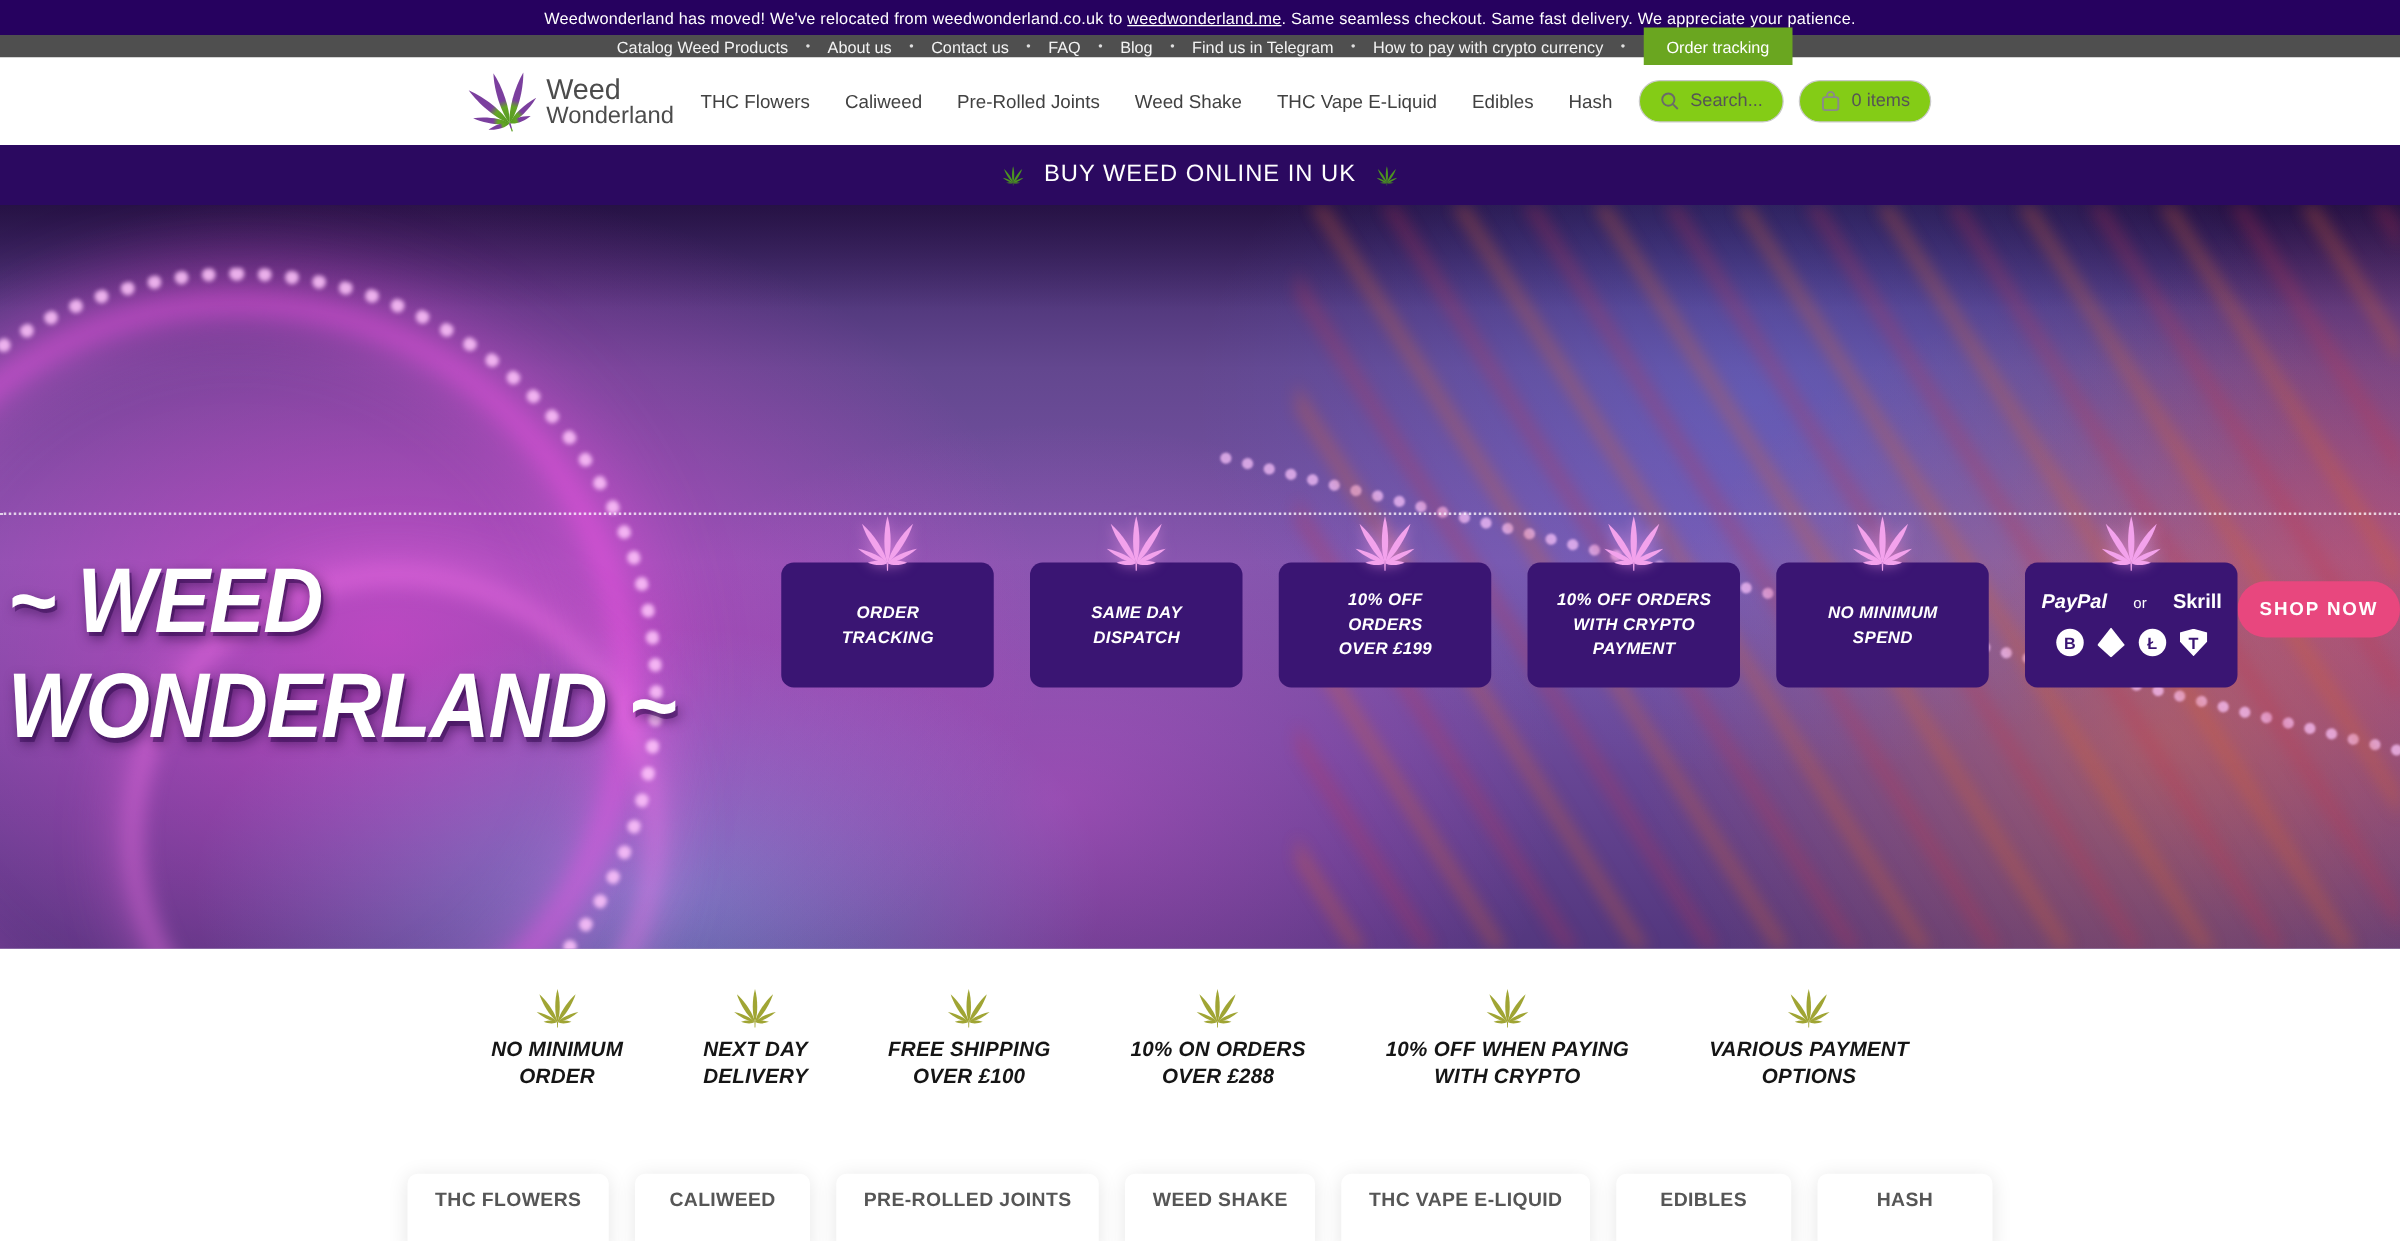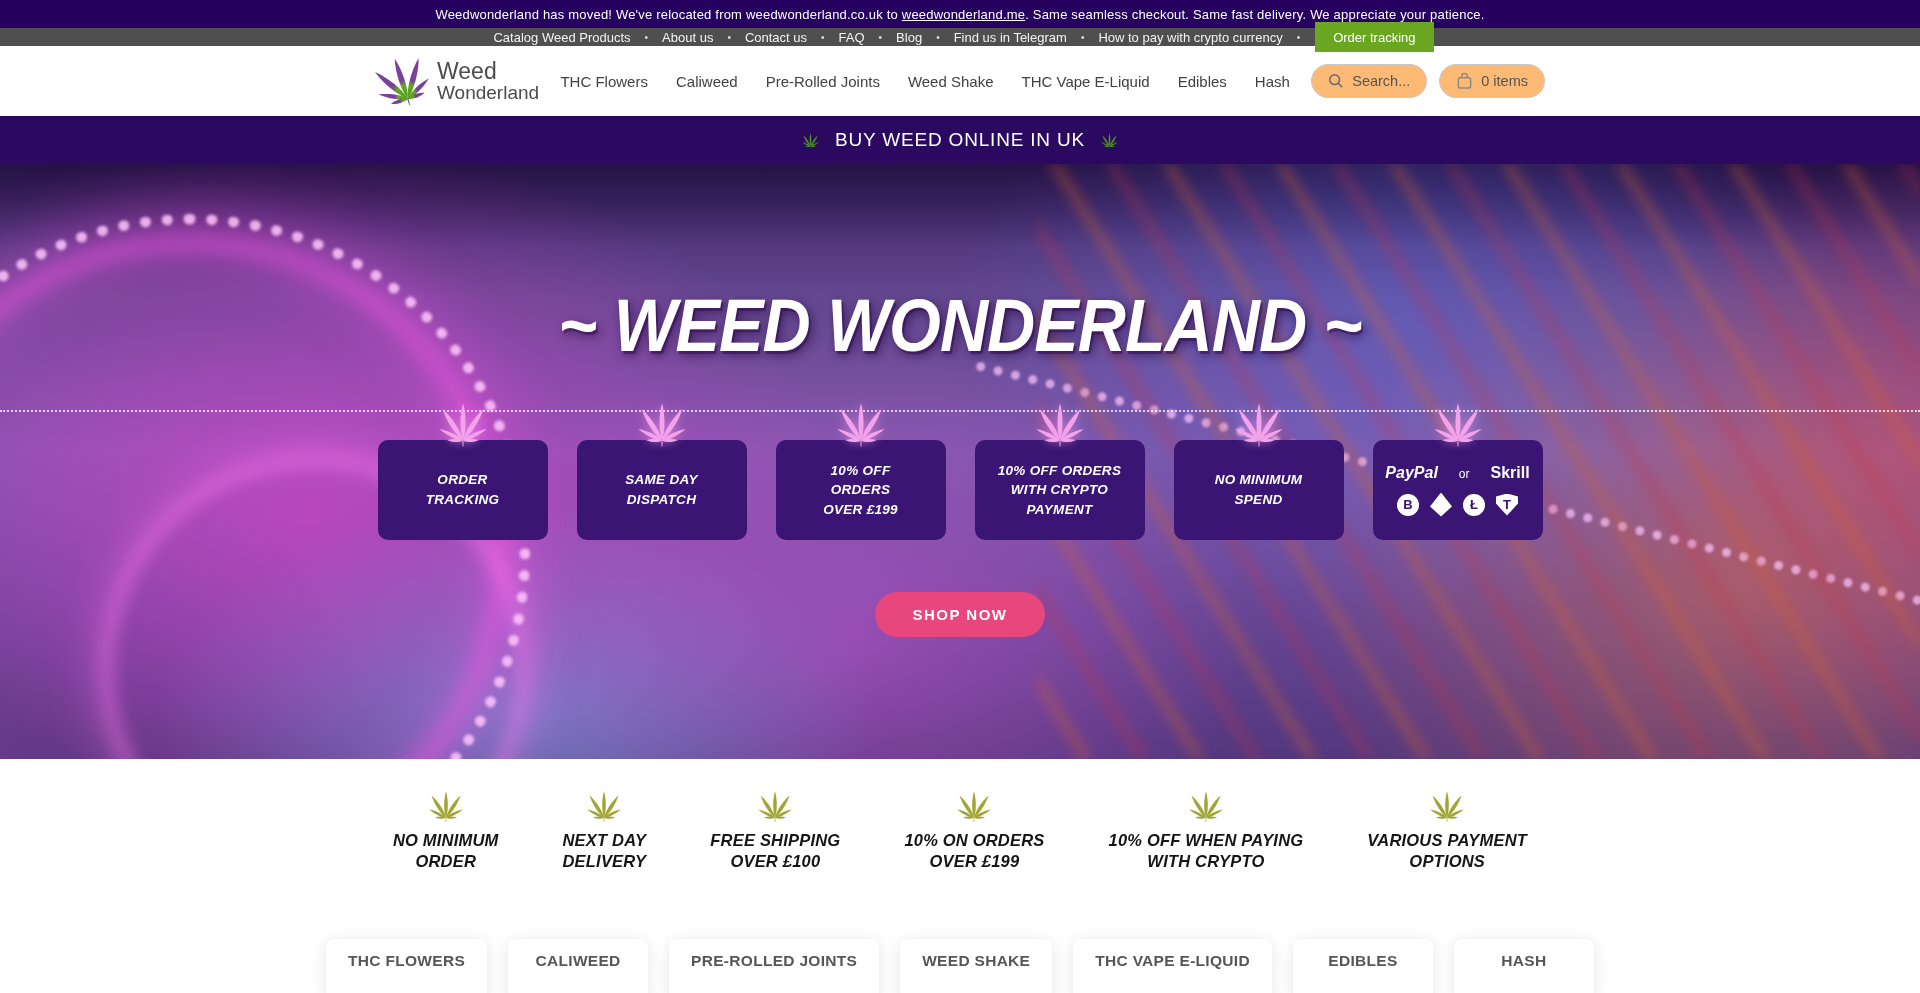--- a/index.html
+++ b/index.html
@@ -25,21 +25,21 @@
     align-items:center; justify-content:space-between; }
   .logo { display:flex; align-items:center; gap:8px; cursor:pointer; }
   .logo svg { width:54px; height:54px; transform:rotate(-18deg); }
   .logo-text { display:flex; flex-direction:column; color:#4c4c4c; line-height:1.05; }
   .logo-line1 { font-size:23px; }
   .logo-line2 { font-size:19px; }
   nav.mainnav { display:flex; gap:28px; }
   nav.mainnav a { color:#414141; font-size:15px; text-decoration:none; cursor:pointer; }
   .header-actions { display:flex; gap:12px; }
   .pill { display:flex; align-items:center; gap:8px; height:34px; padding:0 16px;
-    border:1.5px solid #c9c9c9; border-radius:18px; background:#fdba74; color:#555;
+    border:1.5px solid #c9c9c9; border-radius:18px; background:#84cc16; color:#555;
     font-size:14.5px; cursor:pointer; font-family:inherit; }
 
   
   .banner { height:48px; background:#2b0960; display:flex; align-items:center;
     justify-content:center; gap:16px; color:#fff; }
   .banner-text { font-size:19px; font-weight:normal; letter-spacing:.8px; }
   .banner .leaf-sm { width:17px; height:17px; color:#4c9420; }
 
   
   .hero { position:relative; height:595px; overflow:hidden;
@@ -61,21 +61,21 @@
     border:14px solid rgba(255,120,240,.45); filter:blur(8px);
     box-shadow:0 0 50px rgba(255,120,240,.4); }
   .lights1 { width:680px; height:680px; left:-150px; top:50px;
     border:11px dotted rgba(255,198,252,.85); filter:blur(1.5px); }
   .lights2 { position:absolute; width:1100px; right:-140px; top:330px;
     border-top:9px dotted rgba(255,200,255,.7); transform:rotate(14deg); filter:blur(1px); }
   .streaks { position:absolute; right:0; top:0; width:46%; height:100%; opacity:.75;
     filter:blur(6px);
     background:repeating-linear-gradient(58deg, transparent 0 36px,
       rgba(212,96,52,.45) 36px 48px, transparent 48px 84px, rgba(196,52,74,.38) 84px 96px); }
-  .hero-content { position:relative; z-index:3; display:flex; flex-direction:column;
+  .hero-content { position:relative; z-index:3; display:flex; flex-direction:row;
     align-items:center; height:100%; }
   .hero-title { margin-top:122px; color:#fff; font-size:68px; font-weight:bold;
     font-style:italic; letter-spacing:-1px; transform:scale(.98,1.08);
     text-shadow:3px 4px 10px rgba(30,0,55,.6), 2px 3px 0 rgba(60,14,92,.5); }
   .dotted-line { position:absolute; left:0; top:246px; width:100%;
     border-top:2px dotted rgba(255,255,255,.75); z-index:2; }
   .hero-cards { display:flex; gap:29px; margin-top:76px; }
   .hero-card { position:relative; width:170px; height:100px; background:#3a1573;
     border-radius:10px; display:flex; flex-direction:column; align-items:center;
     justify-content:center; color:#fff; }
@@ -306,21 +306,21 @@
         <use href="#leaf" fill="currentColor"></use>
       </svg>
     <div class="feature-text">FREE SHIPPING
 OVER £100</div>
   </div>
   <div class="feature">
     <svg class="leaf-olive icon-svg" viewBox="0 0 64 64">
         <use href="#leaf" fill="currentColor"></use>
       </svg>
     <div class="feature-text">10% ON ORDERS
-OVER £199</div>
+OVER £288</div>
   </div>
   <div class="feature">
     <svg class="leaf-olive icon-svg" viewBox="0 0 64 64">
         <use href="#leaf" fill="currentColor"></use>
       </svg>
     <div class="feature-text">10% OFF WHEN PAYING
 WITH CRYPTO</div>
   </div>
   <div class="feature">
     <svg class="leaf-olive icon-svg" viewBox="0 0 64 64">

